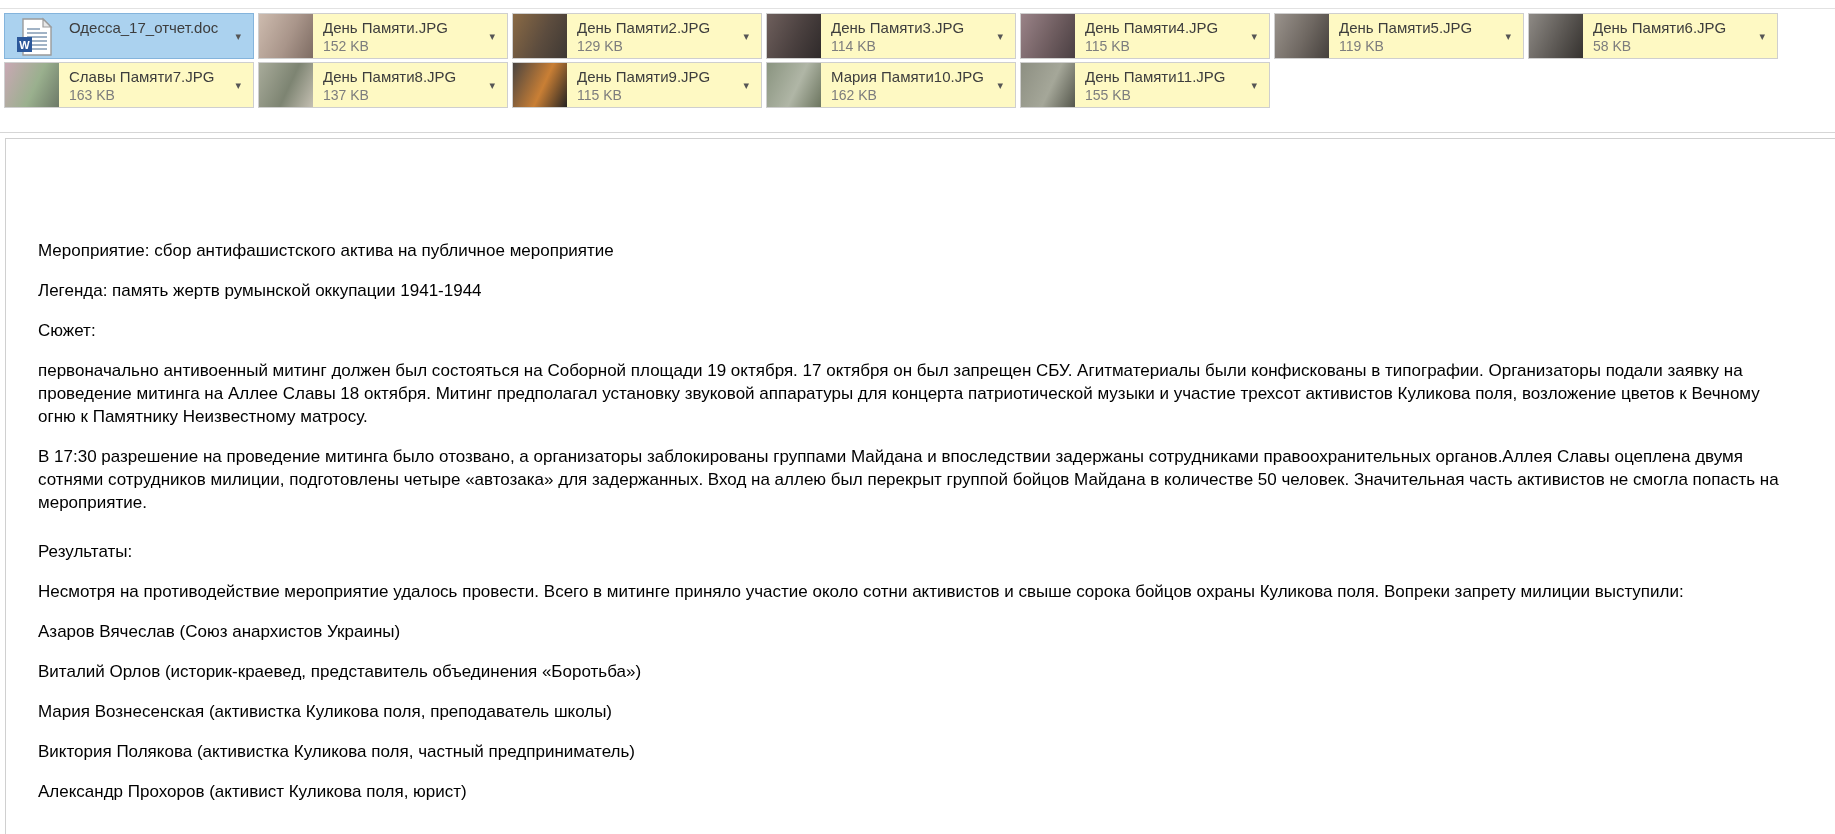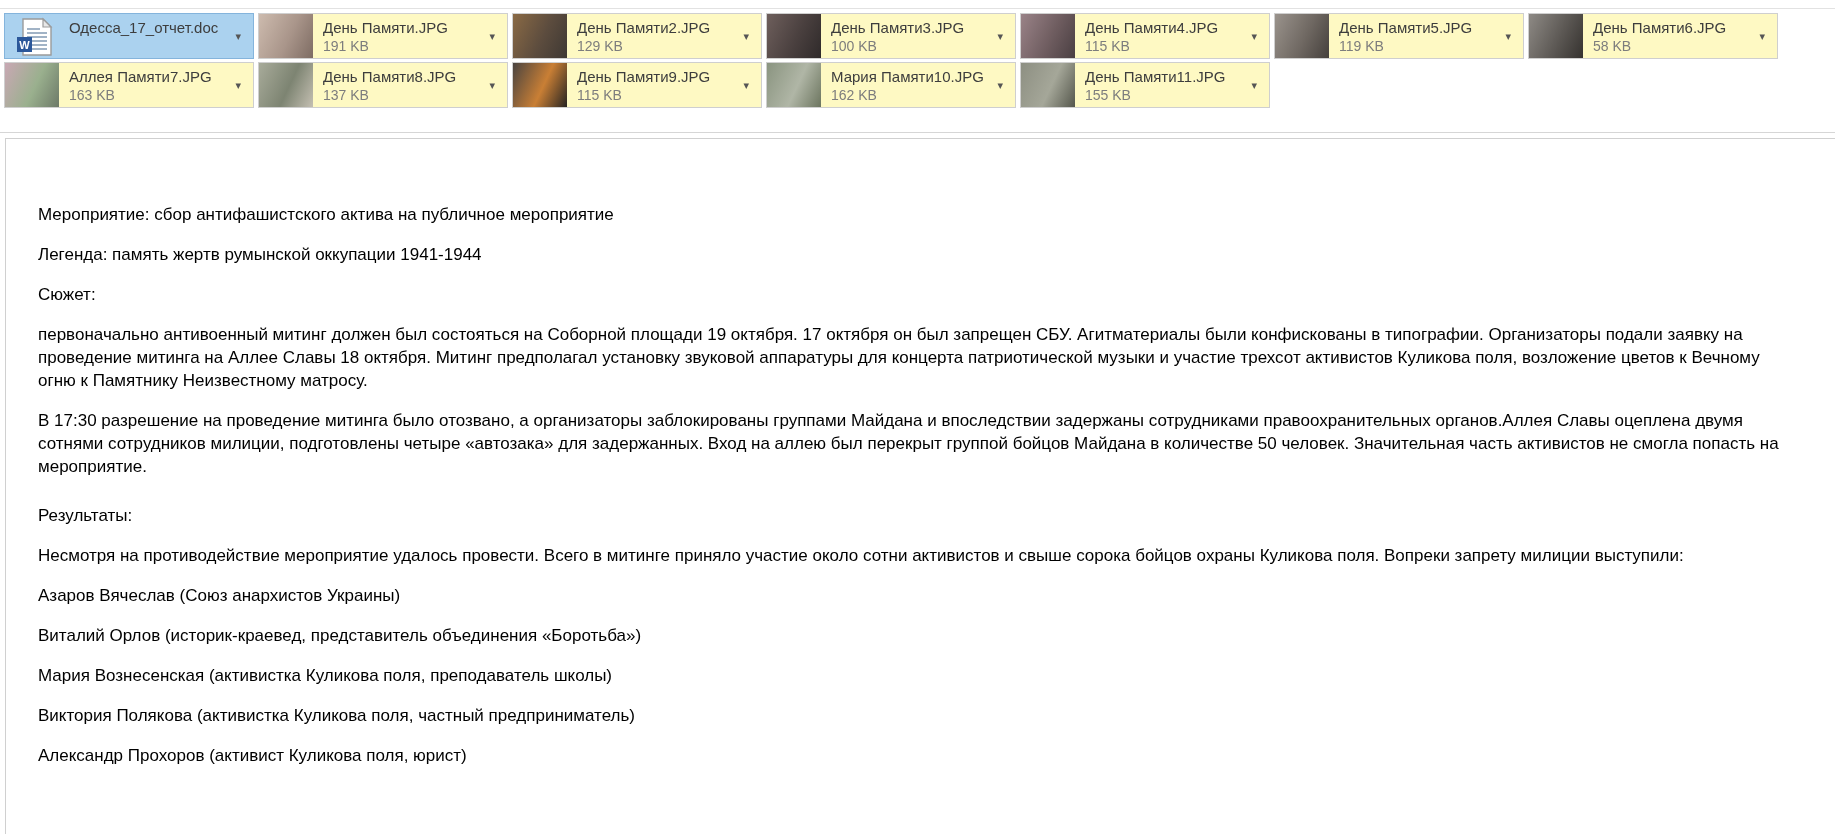--- a/index.html
+++ b/index.html
@@ -50,21 +50,21 @@
   }
   .pane-rule {
     position: absolute; left: 0; top: 132px; width: 1835px; height: 0;
     border-top: 1px solid #d6d6d6;
   }
   .reading-pane {
     position: absolute; left: 5px; top: 138px; right: 0; bottom: 0;
     background: #ffffff;
     border-left: 1px solid #d0d0d0;
     border-top: 1px solid #d0d0d0;
-    padding: 64px 44px 0 32px;
+    padding: 100px 44px 0 32px;
   }
   .reading-pane p {
     font-size: 17px; line-height: 23px; color: #000000;
     margin-bottom: 17px;
   }
   .reading-pane p.gap-before { margin-top: 26px; }
 </style>
 </head>
 <body>
 
@@ -92,39 +92,39 @@
         <div class="name">Одесса_17_отчет.doc</div>
         <div class="fsize">13 KB</div>
       </div>
       <div class="arrow">▾</div>
     </div>
 
     <div class="tile">
       <div class="thumb" style="background: linear-gradient(115deg, rgb(205, 187, 174), rgb(169, 149, 138) 55%, rgb(126, 108, 99));"></div>
       <div class="meta">
         <div class="name">День Памяти.JPG</div>
-        <div class="fsize">191 KB</div>
+        <div class="fsize">152 KB</div>
       </div>
       <div class="arrow">▾</div>
     </div>
 
     <div class="tile">
       <div class="thumb" style="background: linear-gradient(115deg, rgb(138, 106, 69), rgb(92, 76, 62) 55%, rgb(62, 56, 51));"></div>
       <div class="meta">
         <div class="name">День Памяти2.JPG</div>
         <div class="fsize">129 KB</div>
       </div>
       <div class="arrow">▾</div>
     </div>
 
     <div class="tile">
       <div class="thumb" style="background: linear-gradient(115deg, rgb(110, 95, 92), rgb(74, 64, 63) 55%, rgb(47, 42, 42));"></div>
       <div class="meta">
         <div class="name">День Памяти3.JPG</div>
-        <div class="fsize">100 KB</div>
+        <div class="fsize">114 KB</div>
       </div>
       <div class="arrow">▾</div>
     </div>
 
     <div class="tile">
       <div class="thumb" style="background: linear-gradient(115deg, rgb(154, 131, 136), rgb(111, 93, 96) 55%, rgb(74, 63, 66));"></div>
       <div class="meta">
         <div class="name">День Памяти4.JPG</div>
         <div class="fsize">115 KB</div>
       </div>
@@ -149,21 +149,21 @@
       <div class="arrow">▾</div>
     </div>
 
   </div>
 
   <div class="att-row">
 
     <div class="tile">
       <div class="thumb" style="background: linear-gradient(115deg, rgb(201, 168, 180), rgb(154, 176, 142) 55%, rgb(109, 122, 104));"></div>
       <div class="meta">
-        <div class="name">Аллея Памяти7.JPG</div>
+        <div class="name">Славы Памяти7.JPG</div>
         <div class="fsize">163 KB</div>
       </div>
       <div class="arrow">▾</div>
     </div>
 
     <div class="tile">
       <div class="thumb" style="background: linear-gradient(115deg, rgb(168, 171, 154), rgb(125, 132, 114) 55%, rgb(196, 191, 178));"></div>
       <div class="meta">
         <div class="name">День Памяти8.JPG</div>
         <div class="fsize">137 KB</div>

